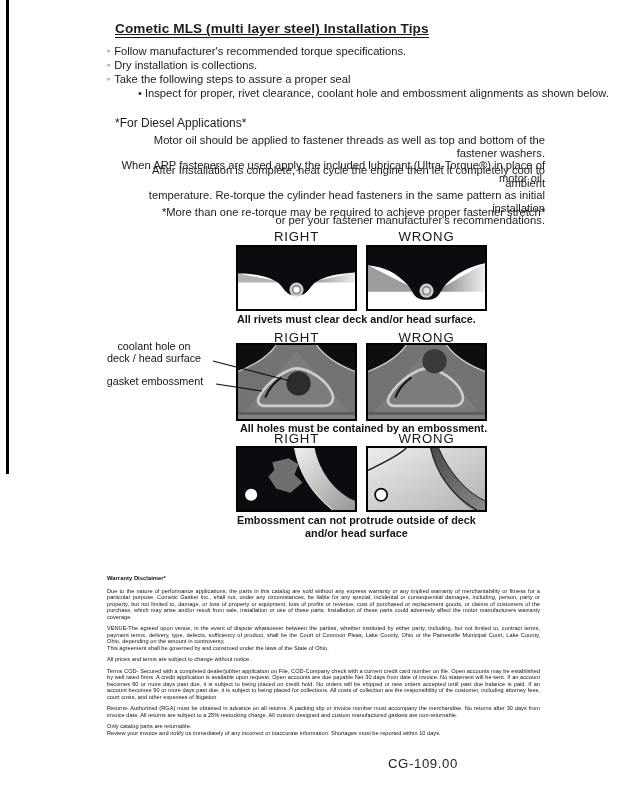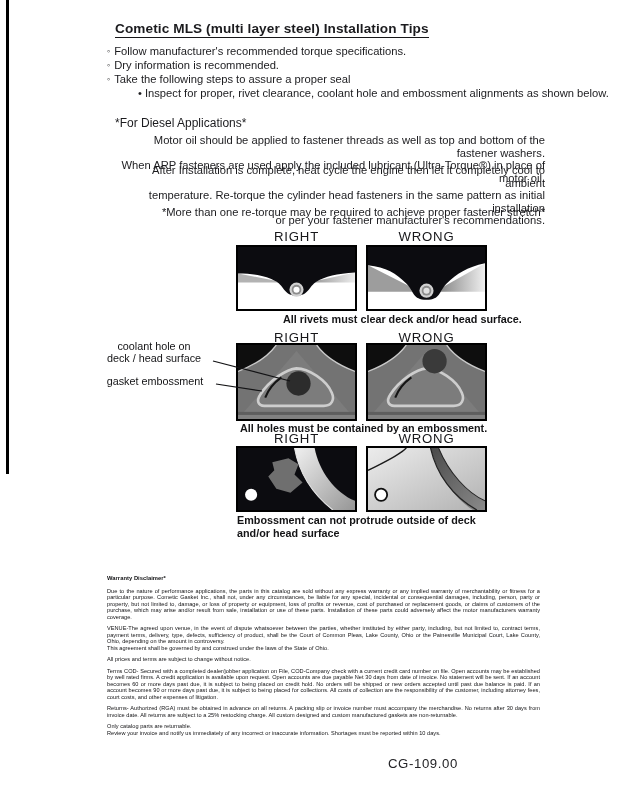--- a/index.html
+++ b/index.html
@@ -1,60 +1,60 @@
 <!DOCTYPE html>
 <html><head>
 <meta charset="utf-8">
 <style>
   html,body{margin:0;padding:0;background:#ffffff;}
   .page{
     position:relative;width:618px;height:800px;background:#fff;
     font-family:"Liberation Sans", sans-serif;color:#1b1b1e;overflow:hidden;
   }
   .scan-line{position:absolute;left:6px;top:0;width:3px;height:474px;background:#000;}
-  .title{position:absolute;left:115px;top:21px;font-size:13.6px;font-weight:bold;letter-spacing:0.1px;}
+  .title{position:absolute;left:115px;top:21px;font-size:13.6px;font-weight:bold;letter-spacing:0.1px;text-decoration:underline;}
   .title span{border-bottom:1.6px solid #161618;padding-bottom:1px;}
   .bullets{position:absolute;left:107px;top:45px;font-size:11.2px;line-height:13px;white-space:nowrap;}
   .b::before{content:"\25E6";font-size:9px;margin-right:4px;position:relative;top:-1px;}
   .sb{margin-left:31px;}
   .sb::before{content:"\2022";margin-right:3px;}
   .h2{position:absolute;left:115px;top:116px;font-size:12px;font-weight:normal;}
   .para{position:absolute;left:115px;width:430px;font-size:11.2px;line-height:12.6px;white-space:pre-line;text-align:right;}
   .p1{top:134px;}
   .p2{top:164px;}
   .p3{top:206px;}
   .dlabel{position:absolute;width:121px;text-align:center;font-size:13.2px;letter-spacing:0.8px;color:#17171a;}
   .diag{position:absolute;width:121px;height:66px;border:2.4px solid #000;box-sizing:border-box;background:#fff;}
   .diag svg{display:block;width:100%;height:100%;}
   .d-r2{height:78px;}
   .cap{position:absolute;font-size:10.8px;font-weight:bold;line-height:12.6px;color:#141416;white-space:pre-line;}
-  .cap1{left:237px;top:313px;margin-left:46px;}
+  .cap1{left:237px;top:313px;}
   .cap2{left:240px;top:422px;}
-  .cap3{left:237px;top:514px;}
+  .cap3{left:237px;top:514px;text-align:center;}
   .ann{position:absolute;text-align:center;font-size:10.8px;line-height:11.6px;white-space:pre-line;color:#141416;}
   .ann1{left:96px;top:341px;width:116px;}
   .ann2{left:96px;top:376px;width:118px;}
   .ann-lines{position:absolute;left:210px;top:355px;width:96px;height:45px;z-index:6;pointer-events:none;}
   .legal{position:absolute;left:107px;top:575px;width:433px;font-size:5.6px;line-height:6.5px;
          text-align:justify;color:#121214;letter-spacing:0.04px;}
   .legal .lh{font-weight:bold;margin:0 0 6px 0;font-size:5.8px;}
   .legal p{margin:0 0 5px 0;white-space:pre-line;}
   .footer{position:absolute;left:388px;top:756px;font-size:13.2px;letter-spacing:0.6px;color:#232326;}
 </style>
 </head>
 <body>
 
 <div class="page">
   <div class="scan-line"></div>
 
   <div class="title"><span>Cometic MLS (multi layer steel) Installation Tips</span></div>
 
   <div class="bullets">
     <div class="b">Follow manufacturer's recommended torque specifications.</div>
-    <div class="b">Dry information is recommended.</div>
+    <div class="b">Dry installation is collections.</div>
     <div class="b">Take the following steps to assure a proper seal</div>
     <div class="sb">Inspect for proper, rivet clearance, coolant hole and embossment alignments as shown below.</div>
   </div>
 
   <div class="h2">*For Diesel Applications*</div>
   <div class="para p1">Motor oil should be applied to fastener threads as well as top and bottom of the fastener washers.
 When ARP fasteners are used apply the included lubricant (Ultra-Torque®) in place of motor oil.</div>
   <div class="para p2">After Installation is complete, heat cycle the engine then let it completely cool to ambient
 temperature. Re-torque the cylinder head fasteners in the same pattern as initial installation
 or per your fastener manufacturer's recommendations.</div>

